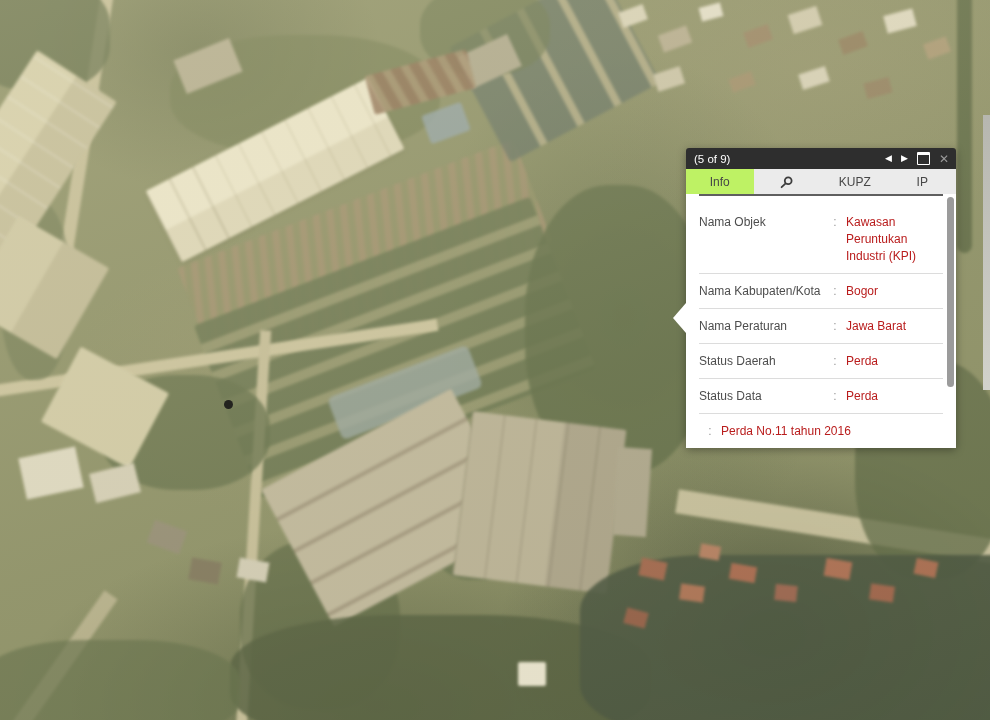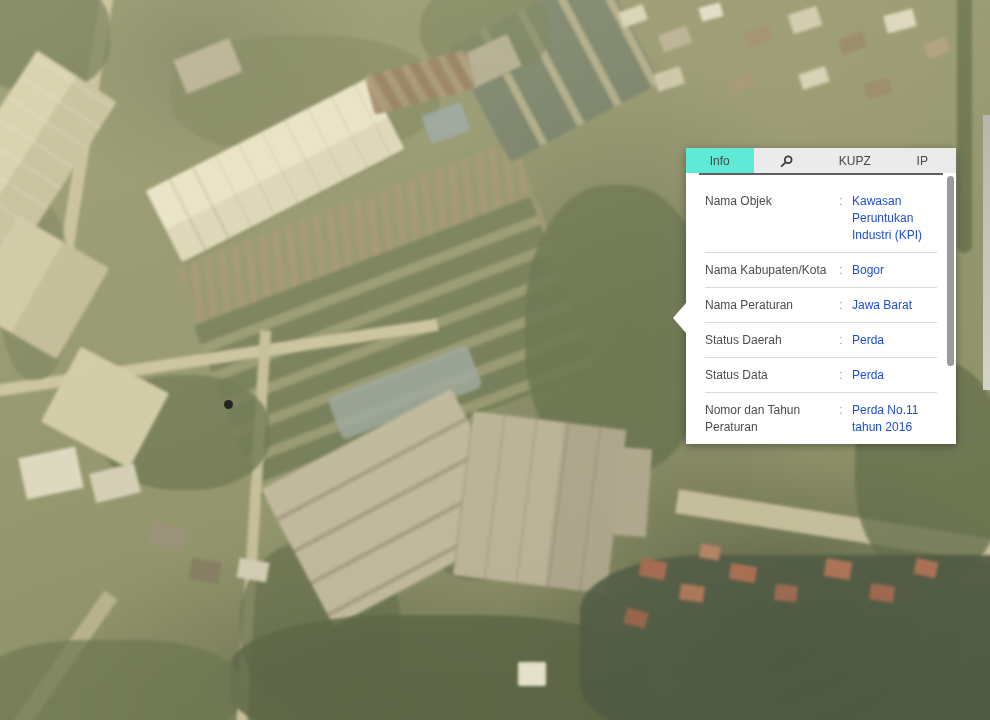--- a/index.html
+++ b/index.html
@@ -34,30 +34,30 @@
   .popup-header{height:21px;background:#2e2e2e;color:#fff;display:flex;align-items:center;
     padding:0 7px 0 8px;font-size:11.5px;border-radius:3px 3px 0 0;}
   .ph-spacer{flex:1;}
   .ph-btn{background:none;border:none;padding:0;margin-left:9px;color:#fff;font-size:9px;
     line-height:1;cursor:pointer;display:flex;align-items:center;}
   .ph-max{width:11px;height:9px;border:1.5px solid #fff;border-top-width:3px;border-radius:1px;}
   .ph-close{color:#9a9a9a;font-size:12px;}
   .popup-tabs{display:flex;height:25px;background:#ebebeb;}
   .tab{flex:1;display:flex;align-items:center;justify-content:center;font-size:12px;
     color:#474747;cursor:pointer;border:none;background:none;}
-  .tab.active{background:#5eead4;}
+  .tab.active{background:#bef264;}
   .popup-body{background:#fff;position:relative;padding:0;}
   .popup-title{padding:11px 13px 6px;font-size:13px;font-weight:bold;color:#4a4a4a;letter-spacing:.2px;}
   .title-rule{border:none;border-top:2px solid #5f5f5f;margin:0 13px;}
-  .rows{padding:0 19px;margin-top:9px;}
+  .rows{padding:0 13px;margin-top:9px;}
   .row{display:flex;padding:9px 0 8px;border-top:1px solid #dcdcdc;line-height:1.42;}
   .rows .row:first-child{border-top:none;}
   .row-label{width:122px;flex-shrink:0;color:#4d4d4d;padding-right:3px;}
   .row-colon{width:22px;color:#9a9a9a;text-align:center;flex-shrink:0;}
-  .row-value{flex:1;color:#1d4ed8;}
+  .row-value{flex:1;color:#b91c1c;}
   .popup-scroll{position:absolute;top:3px;right:2px;width:7px;height:190px;background:#9b9b9b;
     border-radius:4px;cursor:pointer;}
   .popup-footer{background:#fff;display:flex;align-items:center;justify-content:space-between;
     padding:9px 13px 11px;border-top:1px solid #dcdcdc;border-radius:0 0 3px 3px;}
   .zoom-to{color:#6e6e6e;text-decoration:underline;cursor:pointer;font-size:12px;}
   .more-options{background:none;border:none;color:#555;font-size:11px;letter-spacing:2px;
     cursor:pointer;padding:0;line-height:1;}
 </style>
 </head>
 <body>
@@ -137,20 +137,36 @@
     <div class="sh" style="left:957px;top:-12px;width:15px;height:265px;border-radius:8px;background:#57633e;opacity:.9;"></div>
   </div>
 
   <div class="haze"></div>
   <div class="marker"></div>
   <div class="edge-strip"></div>
 
   <div class="popup">
     <div class="popup-tail"></div>
 
+    <div class="popup-header">
+      <span>(5 of 9)</span>
+      <span class="ph-spacer"></span>
+      <button class="ph-btn">
+          <span>◀</span>
+        </button>
+      <button class="ph-btn">
+          <span>▶</span>
+        </button>
+      <button class="ph-btn">
+          <span class="ph-max"></span>
+        </button>
+      <button class="ph-btn ph-close">
+          <span>✕</span>
+        </button>
+    </div>
 
     <div class="popup-tabs">
       <button class="tab active">
           <span>Info</span>
         </button>
       <button class="tab">
         <svg width="14" height="14" viewBox="0 0 14 14">
             <circle cx="8.2" cy="5.8" r="3.4" fill="none" stroke="#3d3d3d" stroke-width="1.8"></circle>
             <line x1="5.4" y1="8.6" x2="1.6" y2="12.2" stroke="#3d3d3d" stroke-width="1.8" stroke-linecap="round"></line>
           </svg>
@@ -186,21 +202,20 @@
           <span class="row-label">Status Daerah</span>
           <span class="row-colon">:</span>
           <span class="row-value">Perda</span>
         </div>
         <div class="row">
           <span class="row-label">Status Data</span>
           <span class="row-colon">:</span>
           <span class="row-value">Perda</span>
         </div>
         <div class="row">
-          <span class="row-label">Nomor dan Tahun Peraturan</span>
           <span class="row-colon">:</span>
           <span class="row-value">Perda No.11 tahun 2016</span>
         </div>
       </div>
 
       <div class="popup-scroll"></div>
     </div>
 
   </div>
 

